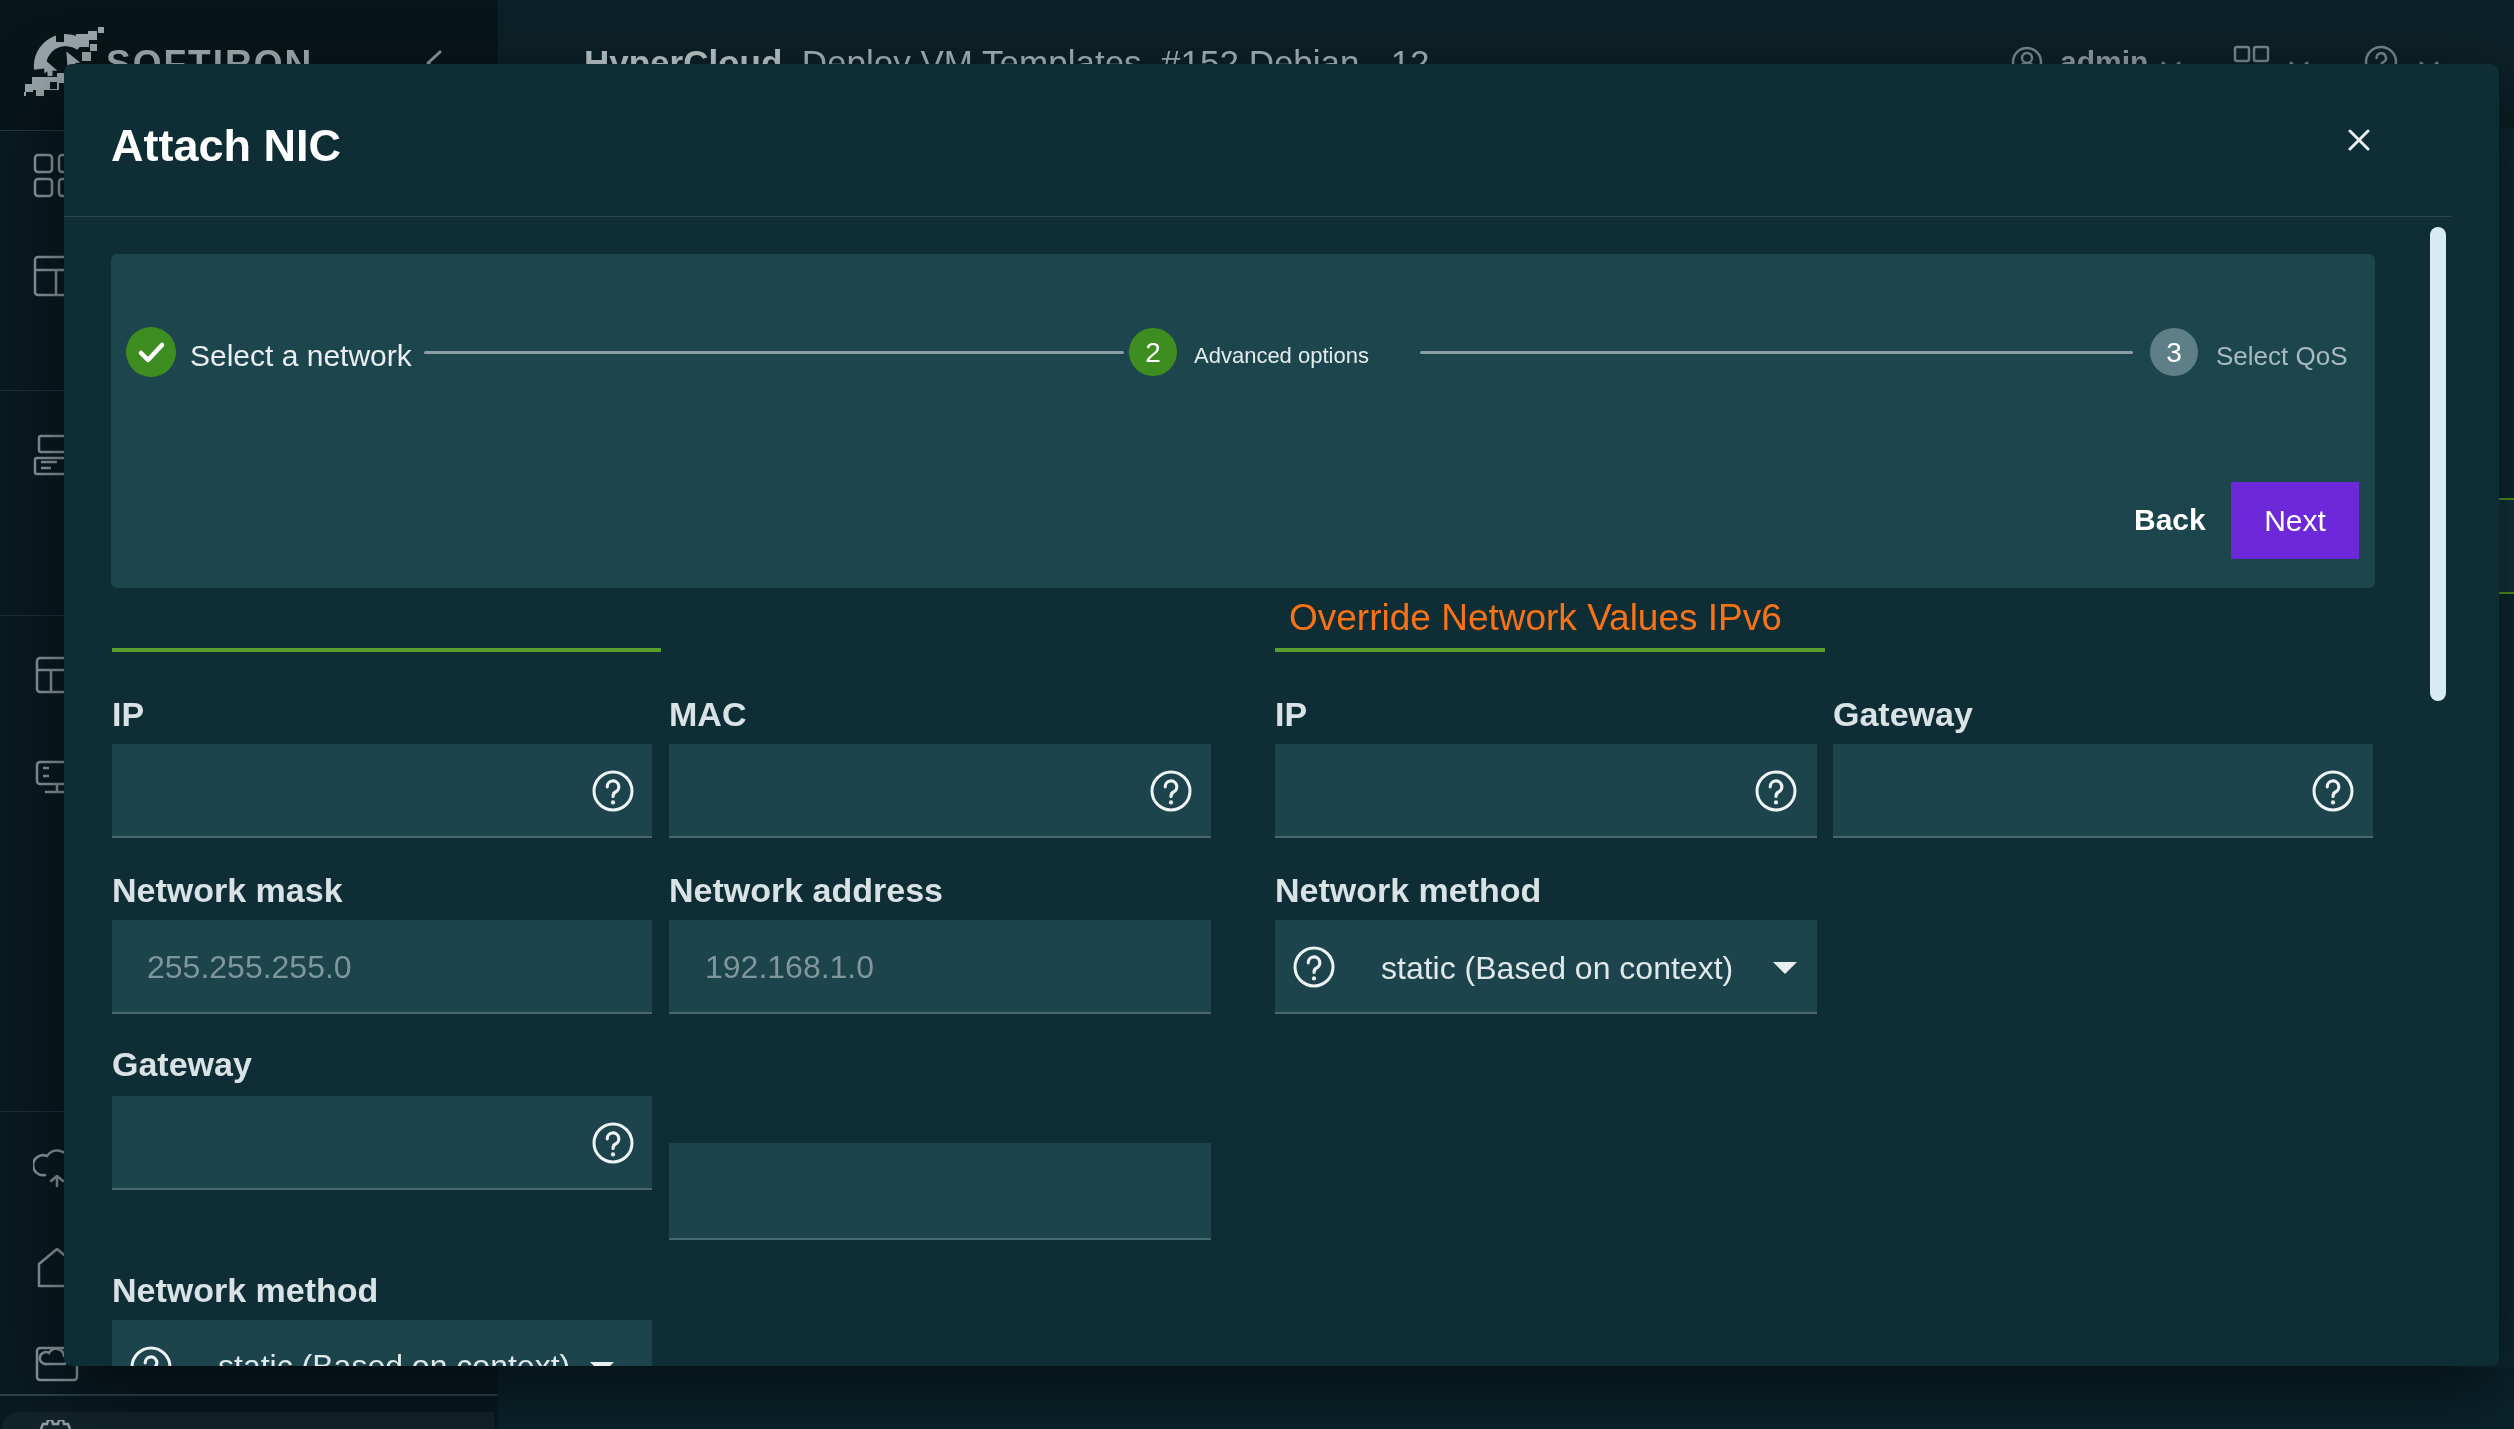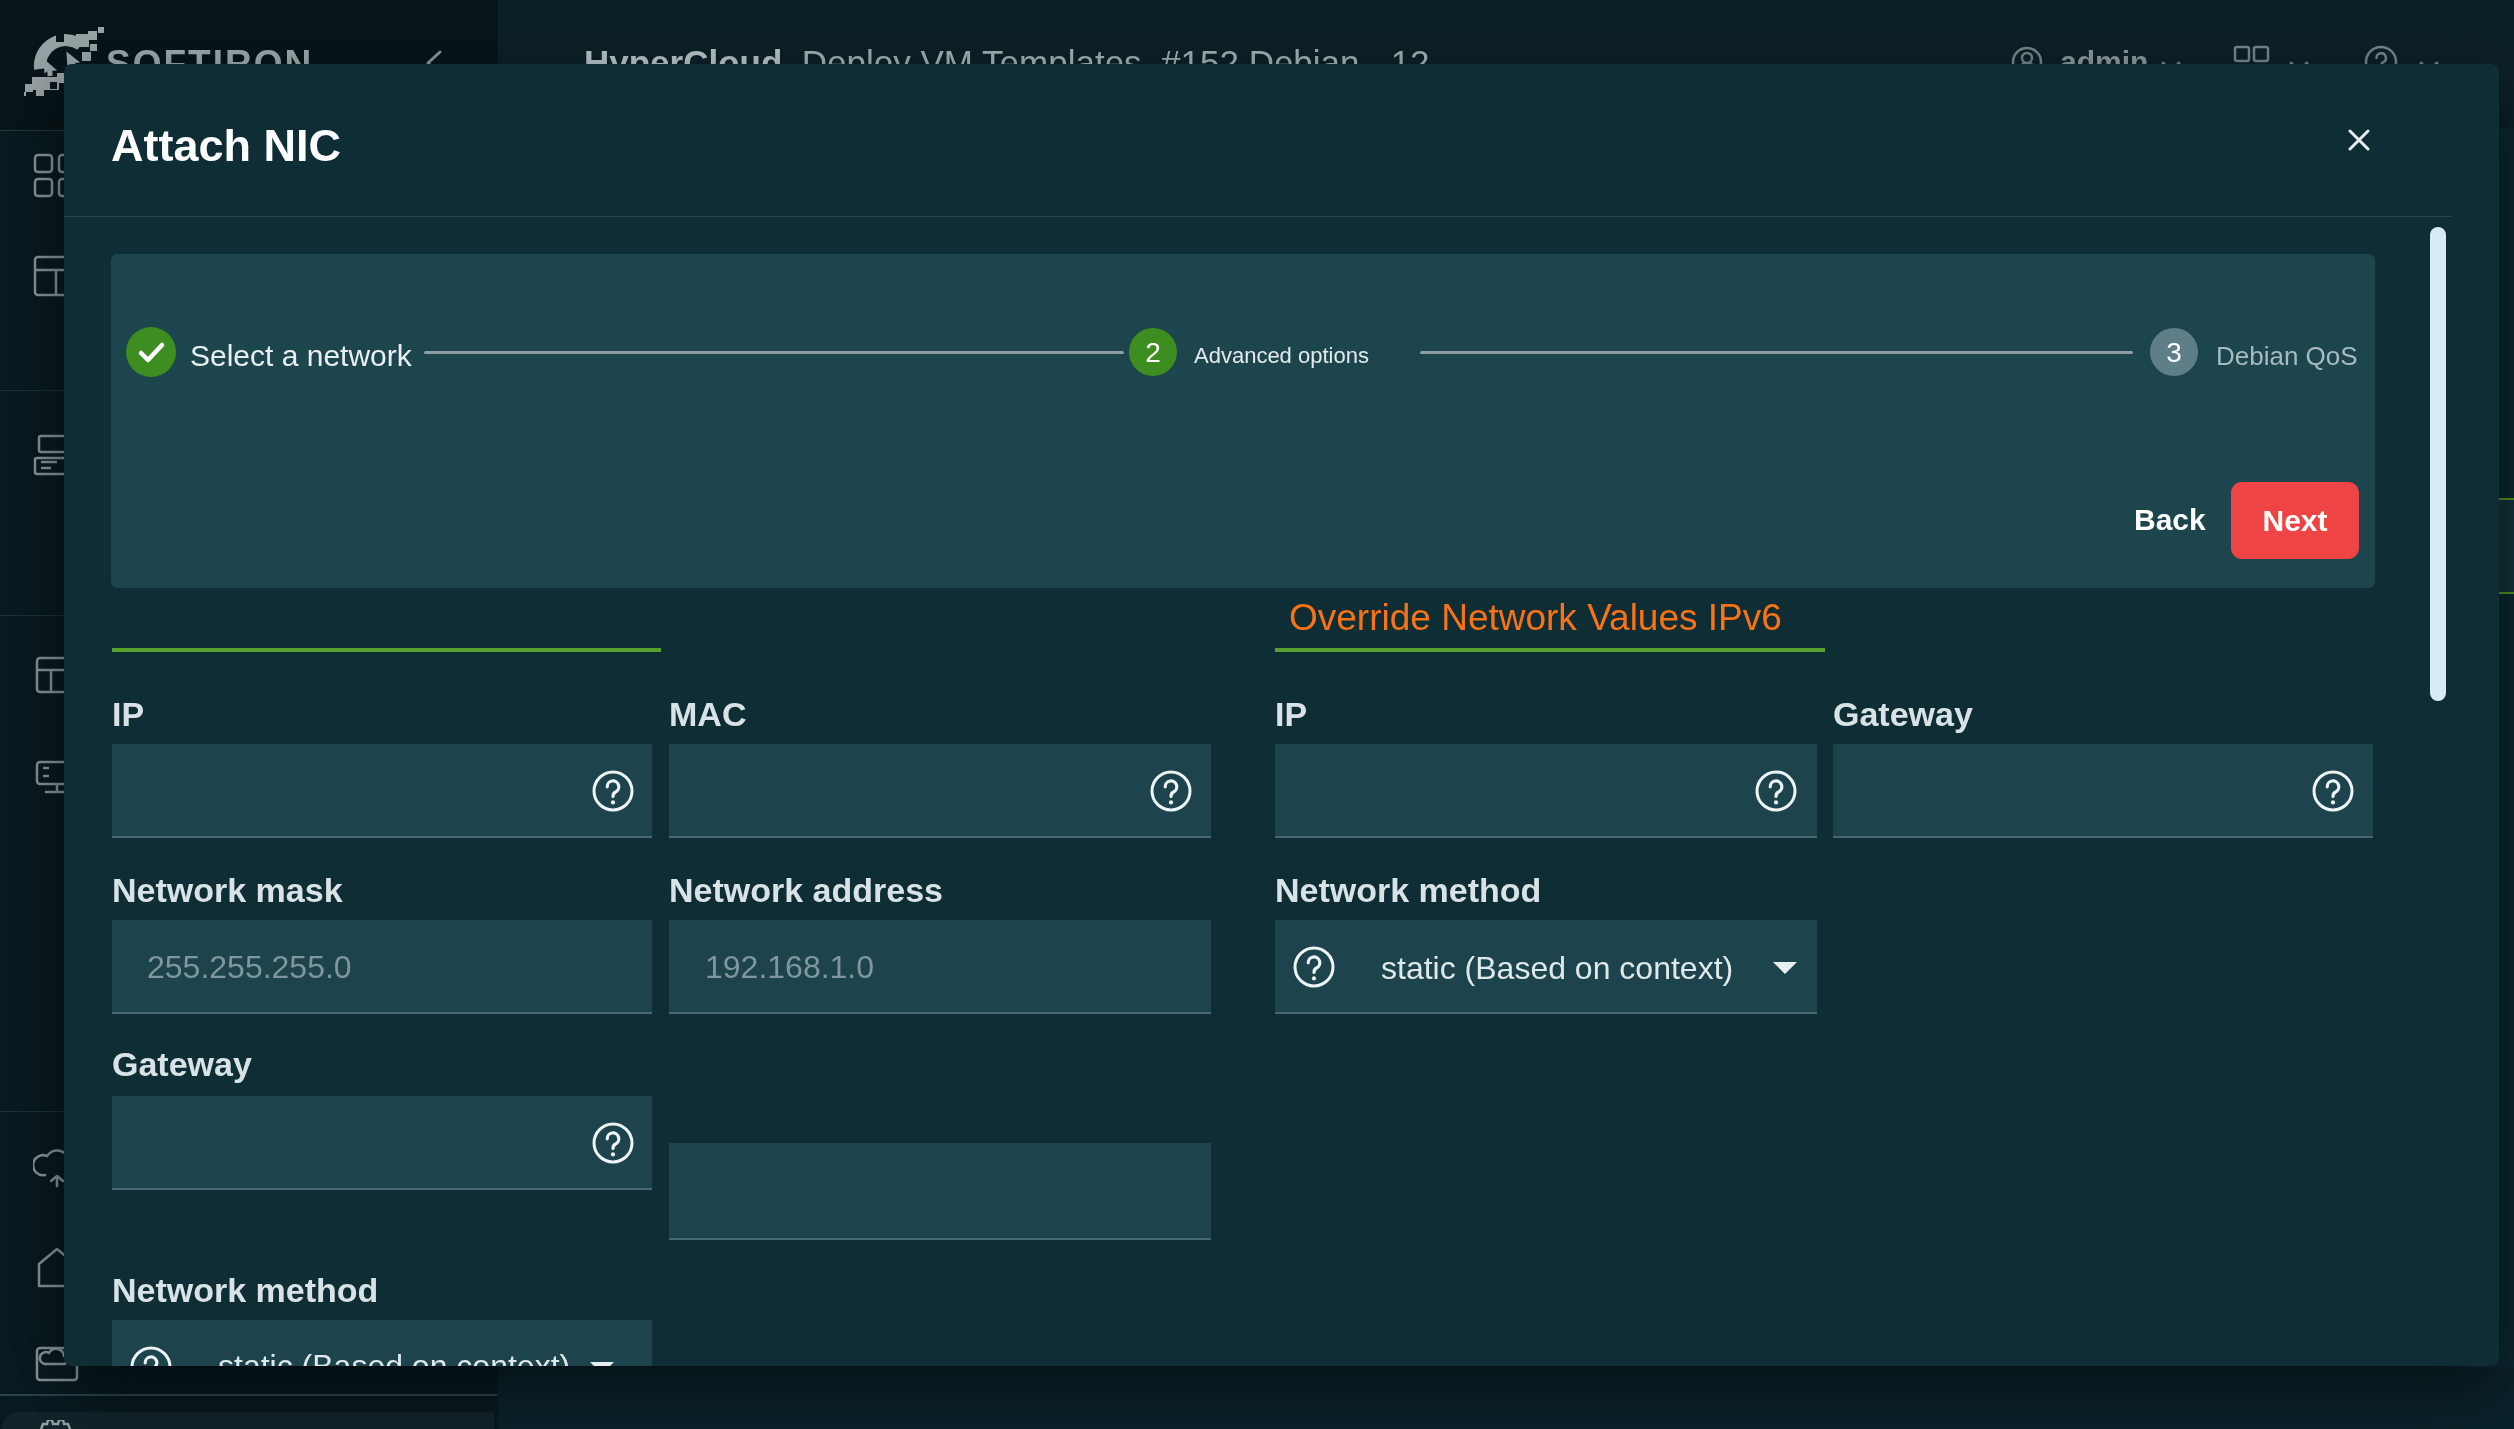--- a/index.html
+++ b/index.html
@@ -150,24 +150,24 @@
     <circle cx="24" cy="24" r="24" fill="#3e8d21"></circle>
     <text x="24" y="34" font-size="28" fill="#ffffff" text-anchor="middle" font-family="Liberation Sans">2</text>
   </svg>
   <div class="abs" style="left:1130px;top:279px;font-size:22px;color:#e3ebec;line-height:26px;">Advanced options</div>
   <div class="abs" style="left:1356px;top:287px;width:713px;height:3px;background:#8c9ea3;border-radius:2px;"></div>
 
   <svg class="abs" style="left:2086px;top:264px;" width="48" height="48" viewBox="0 0 48 48">
     <circle cx="24" cy="24" r="24" fill="#5e7f88"></circle>
     <text x="24" y="34" font-size="28" fill="#ffffff" text-anchor="middle" font-family="Liberation Sans">3</text>
   </svg>
-  <div class="abs" style="left:2152px;top:279px;font-size:26px;color:#a6bac0;line-height:26px;">Debian QoS</div>
+  <div class="abs" style="left:2152px;top:279px;font-size:26px;color:#a6bac0;line-height:26px;">Select QoS</div>
 
   <div class="abs" style="left:2070px;top:441px;font-size:30px;font-weight:bold;color:#ffffff;line-height:30px;">Back</div>
-  <div class="abs" style="left:2167px;top:418px;width:128px;height:77px;background:#ef4444;border-radius:11px;display:flex;align-items:center;justify-content:center;font-size:30px;font-weight:bold;color:#ffffff;">Next</div>
+  <div class="abs" style="left:2167px;top:418px;width:128px;height:77px;background:#6d28d9;border-radius:0;display:flex;align-items:center;justify-content:center;font-size:30px;font-weight:normal;color:#ffffff;">Next</div>
 
   <div class="abs" style="left:48px;top:584px;width:549px;height:4px;background:#57a12c;"></div>
   <div class="abs" style="left:1225px;top:535px;font-size:37px;color:#f97316;line-height:37px;">Override Network Values IPv6</div>
   <div class="abs" style="left:1211px;top:584px;width:550px;height:4px;background:#57a12c;"></div>
 
   <div class="lbl" style="left:48px;top:633px;">IP</div>
   <div class="lbl" style="left:605px;top:633px;">MAC</div>
   <div class="lbl" style="left:1211px;top:633px;">IP</div>
   <div class="lbl" style="left:1769px;top:633px;">Gateway</div>
 

